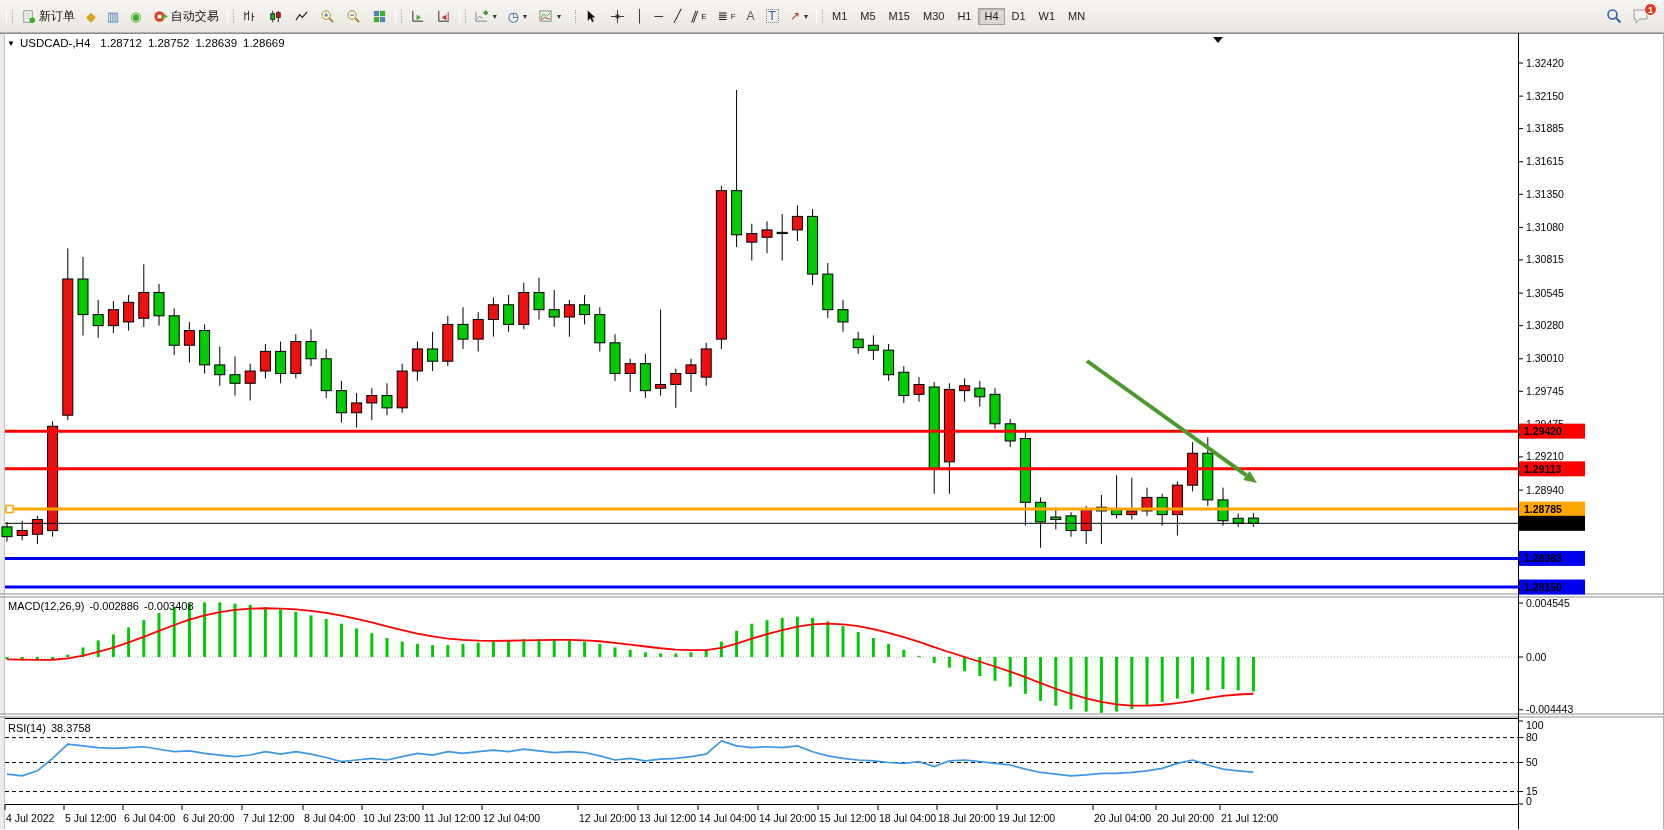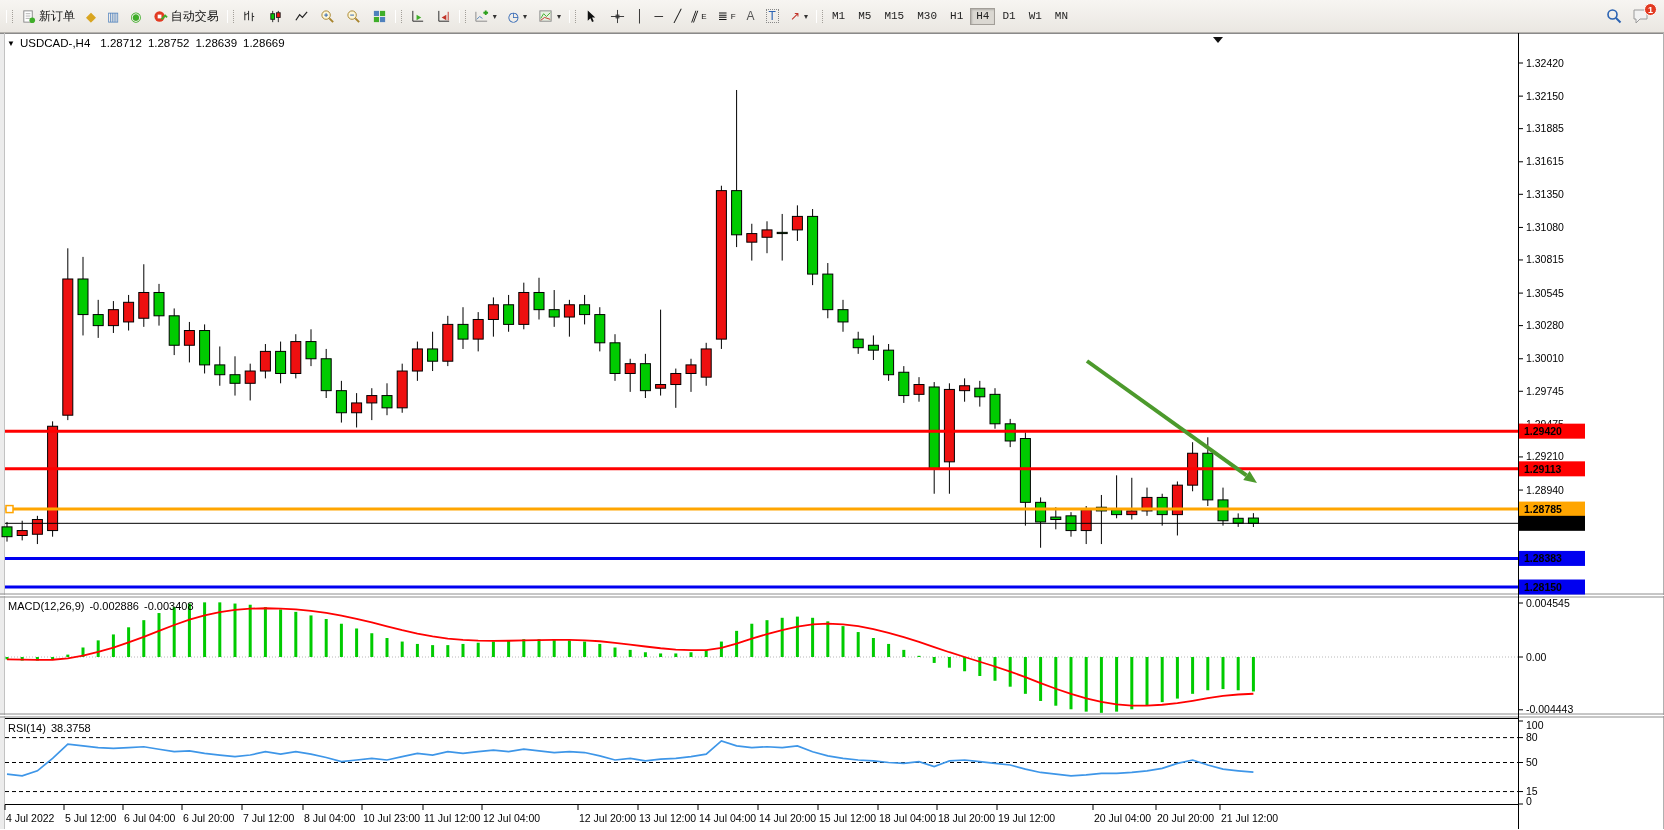--- a/index.html
+++ b/index.html
@@ -5,21 +5,21 @@
   *{box-sizing:border-box}
   html,body{margin:0;padding:0}
   body{width:1664px;height:830px;overflow:hidden;background:#fff;font-family:"Liberation Sans",sans-serif}
   .toolbar{height:20px;background:linear-gradient(#f7f5f2,#eae7e2);border-bottom:1px solid #b5b2ad;
            display:flex;align-items:center;font-size:12px;color:#111;padding:16px 4px;gap:1px}
   .tbtn{display:inline-flex;align-items:center;gap:3px;height:18px;padding:0 4px;background:none;border:1px solid transparent;font:inherit;color:#111;white-space:nowrap}
   .ic{width:15px;height:15px;display:block}
   .grip{width:7px;height:13px;margin:0 2px;border-left:1px solid #fff;border-right:1px dotted #a39f99}
   .caret{font-size:8px;color:#333;margin-left:1px}
   .glyph{font-size:12px;line-height:1}
-  .tf{height:17px;padding:0 5px;font-size:11px;color:#222;background:none;border:1px solid transparent;font-family:Liberation Mono, monospace}
+  .tf{height:17px;padding:0 5px;font-size:11px;color:#222;background:none;border:1px solid transparent;font-family:Liberation Sans, sans-serif}
   .tf.active{background:#dbd8d2;border:1px solid #a29e98;box-shadow:inset 1px 1px 2px rgba(0,0,0,.2)}
   .right{margin-left:auto;display:flex;align-items:center;gap:10px;padding-right:10px}
   .chat{position:relative;display:inline-flex}
   .badge{position:absolute;top:-5px;right:-7px;min-width:13px;height:13px;background:#e23b22;color:#fff;
          border-radius:50%;font-size:9px;font-weight:bold;display:flex;align-items:center;justify-content:center;border:1px solid #fff}
   .chart{position:relative;width:1664px;height:810px}
   svg text{font-family:"Liberation Sans",sans-serif;fill:#000}
 </style>
 </head>
 <body>

